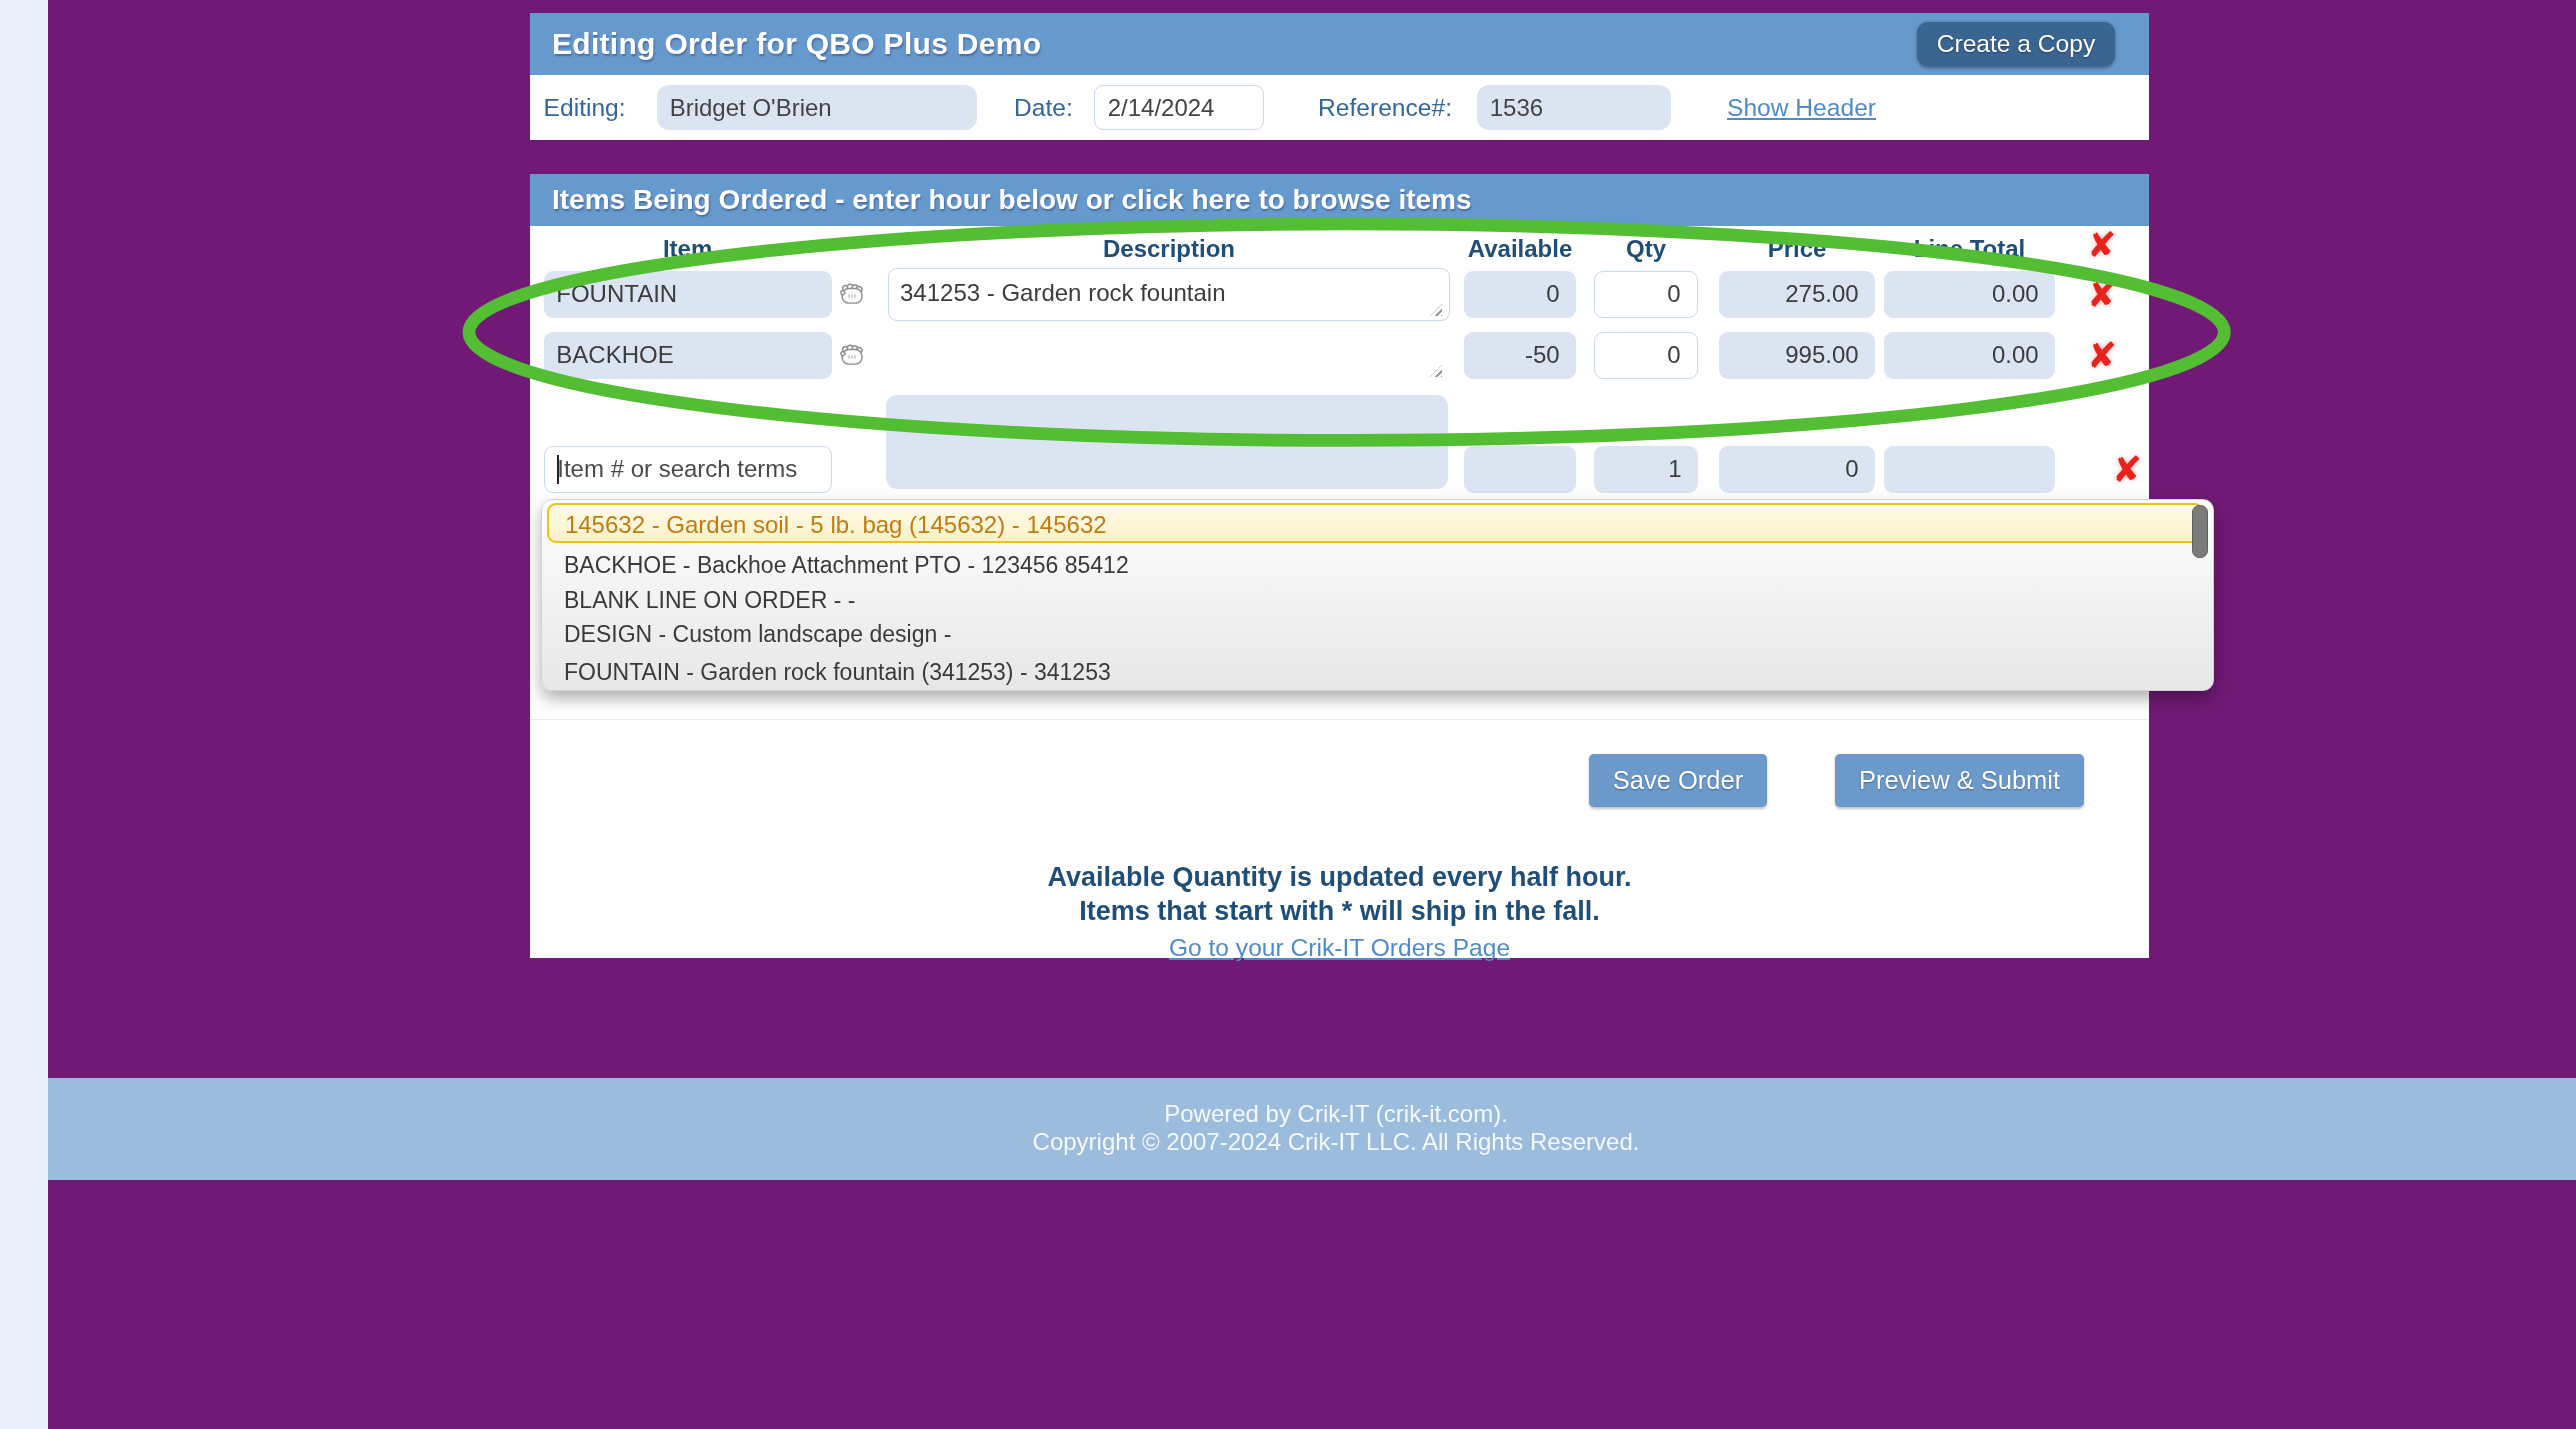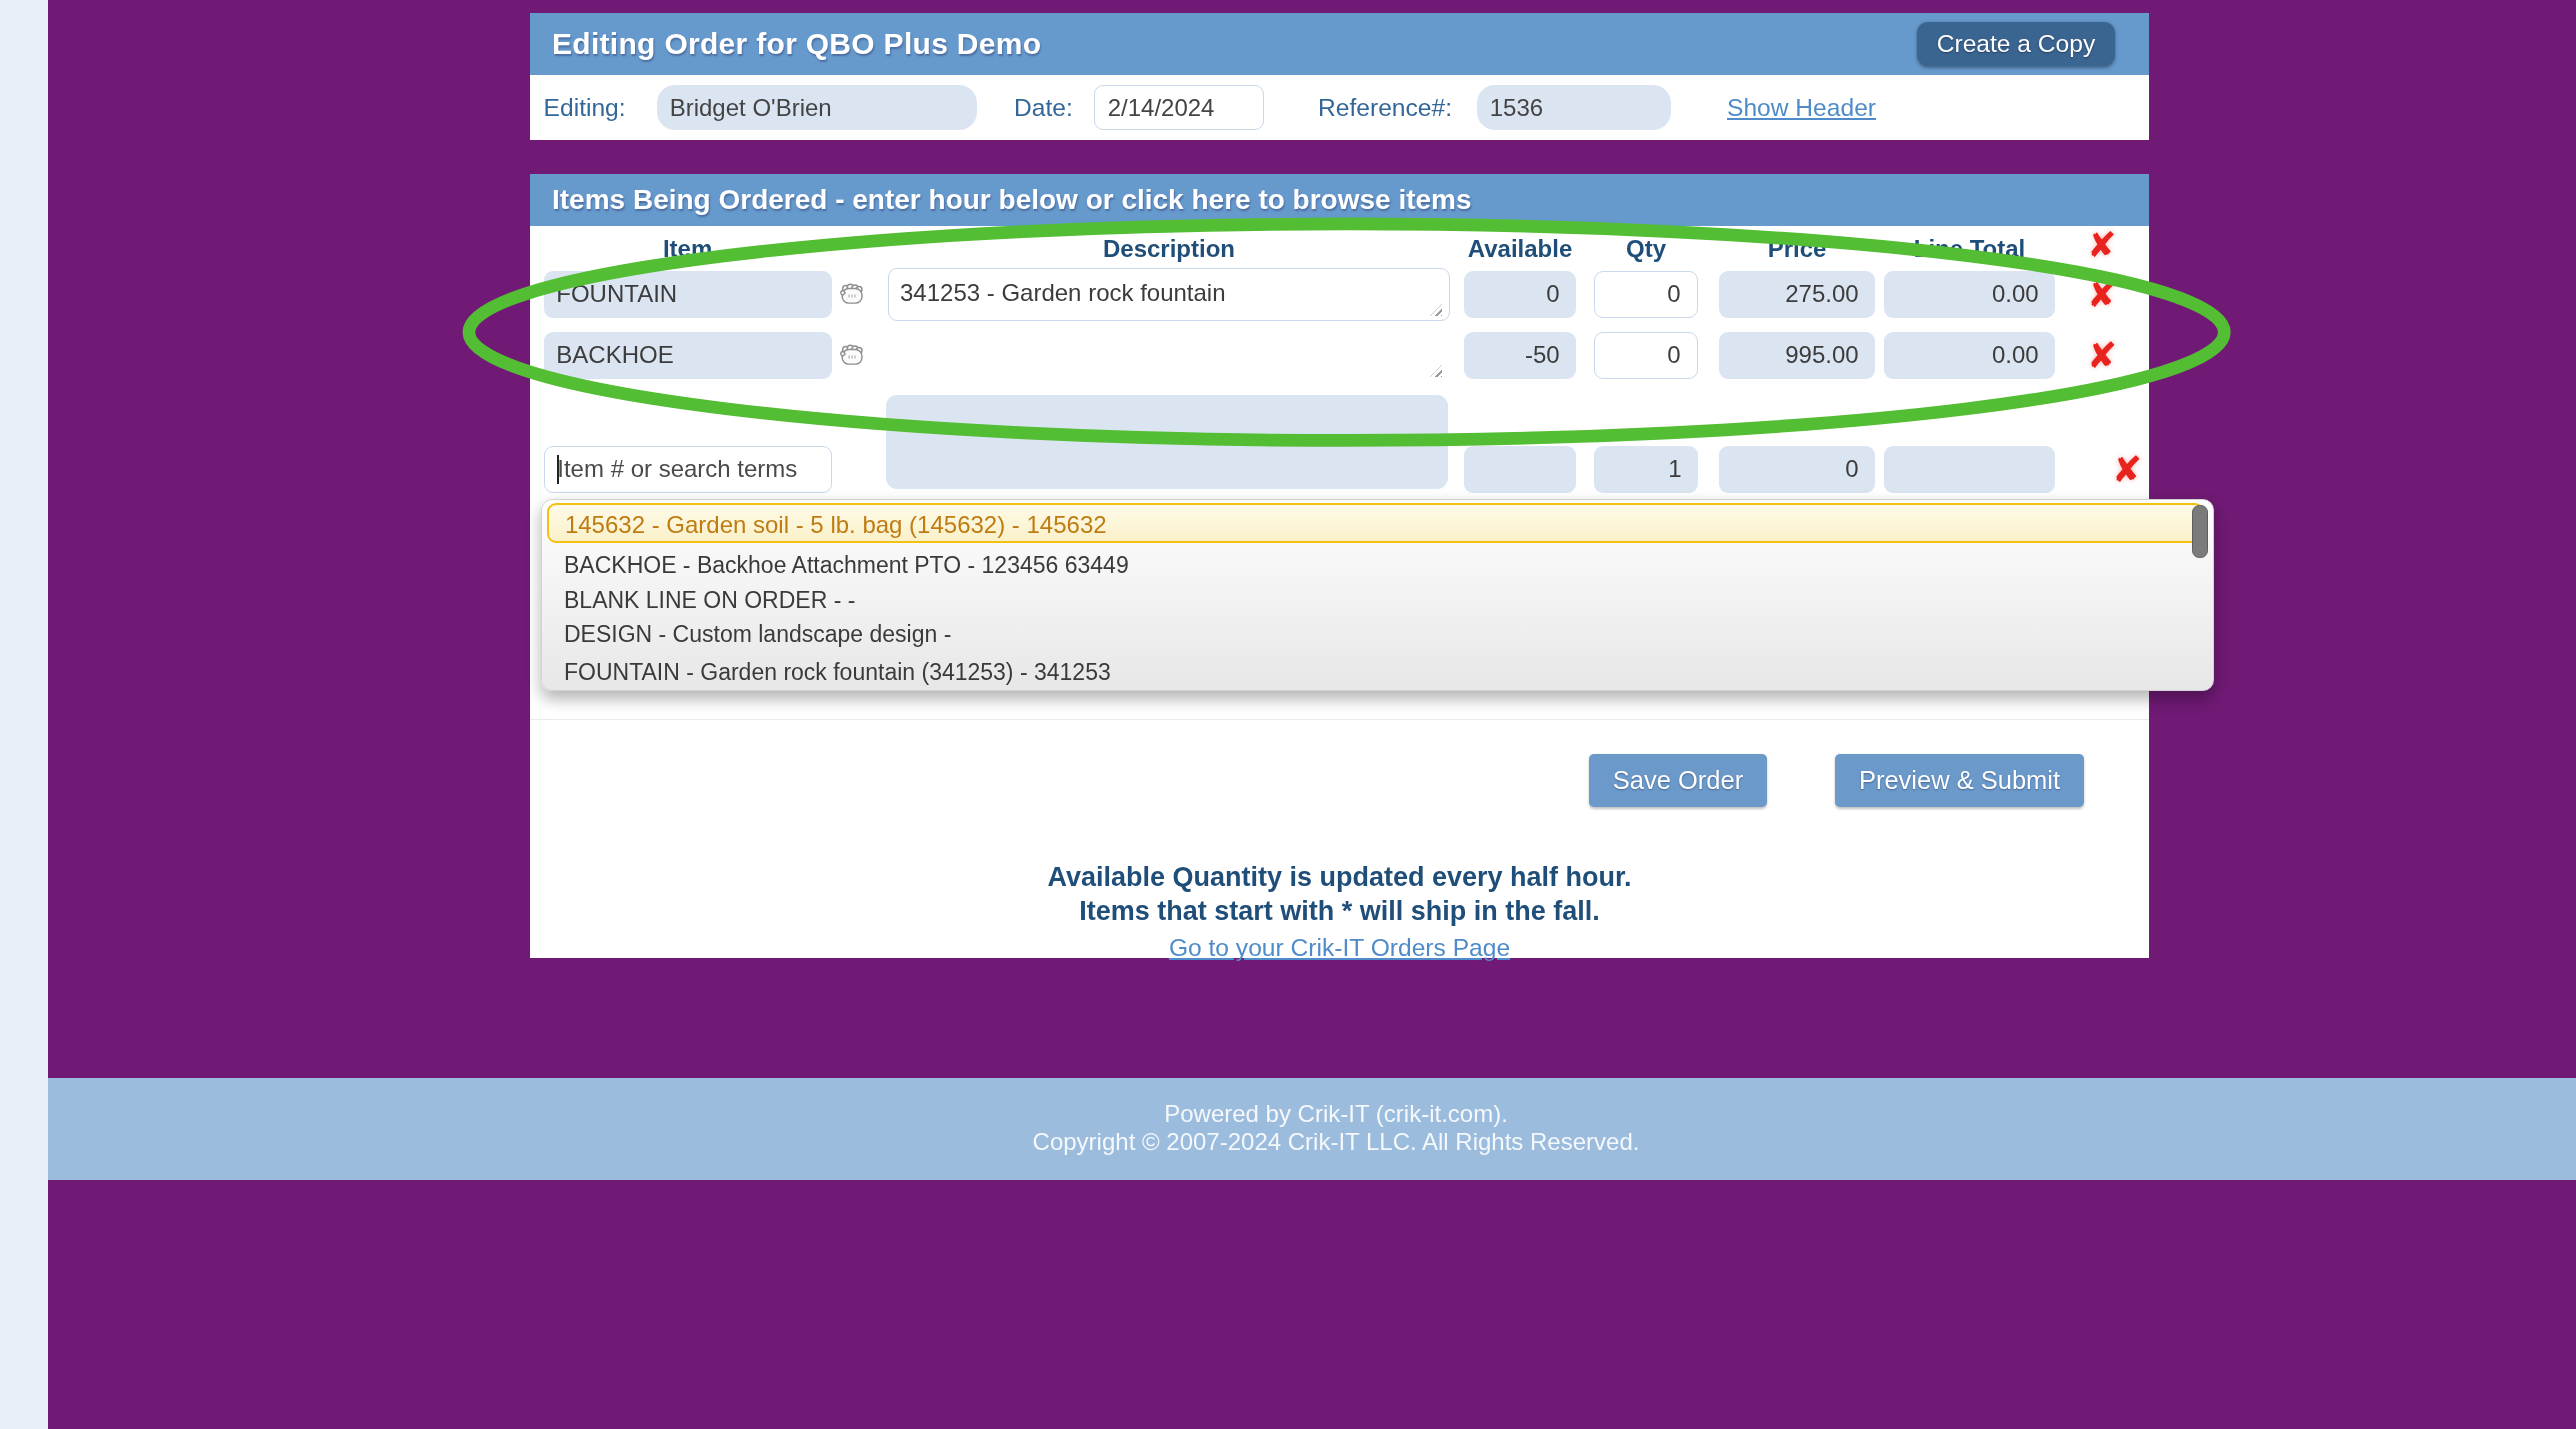--- a/index.html
+++ b/index.html
@@ -13,21 +13,21 @@
     color:#ffffff;text-shadow:0.9px 1.8px 1.8px rgba(30,30,80,.35);letter-spacing:0.3px;}
   .copy-btn{position:absolute;left:1387px;top:9px;width:198px;height:44px;background:#3a6590;border:none;
     border-radius:11px;color:#fff;font-size:24.6px;font-family:inherit;text-shadow:0 0.9px 1.8px rgba(0,0,40,.4);
     box-shadow:0 1.8px 3.6px rgba(0,0,0,.35);cursor:pointer;}
 
   
   .customer-card{top:75px;height:65px;}
   .customer-card .lbl{position:absolute;top:0;line-height:65px;font-size:24.6px;color:#336699;}
   .customer-card .fld{position:absolute;top:10px;height:45px;box-sizing:border-box;font-size:24px;
     font-family:inherit;color:#444;padding:0 12.7px;}
-  .ro-fld{background:#dbe5f2;border:none;border-radius:18px;}
+  .ro-fld{background:#dbe5f2;border:none;border-radius:12px;}
   .ed-fld{background:#fff;border:1.8px solid #c9d8ec;border-radius:9px;color:#000;}
   .lbl-customer{left:13.6px;} .fld-customer{left:127px;width:320px;}
   .lbl-date{left:484px;} .fld-date{left:564px;width:170px;font-size:24.6px;}
   .lbl-ref{left:788px;} .fld-ref{left:947px;width:194px;}
   .show-header{position:absolute;left:1197px;top:0;line-height:65px;font-size:24.6px;color:#4f8bc9;
     text-decoration:underline;cursor:pointer;}
 
   
   .items-card{top:174px;height:784px;}
   .items-bar{position:absolute;left:0;top:0;width:100%;height:52px;background:#6699cc;}
@@ -185,21 +185,21 @@
       <span class="caret"></span>
       <input class="cell ro num c-avail" readonly="" value="" style="">
       <input class="cell ro num c-qty" readonly="" value="1" style="">
       <input class="cell ro num c-price" readonly="" value="0" style="">
       <input class="cell ro num c-lt" readonly="" value="" style="">
       <span class="delx c-x">✘</span>
     </div>
 
     <div class="dropdown">
       <div class="sug-hl">145632 - Garden soil - 5 lb. bag (145632) - 145632</div>
-      <div class="sug sug-1">BACKHOE - Backhoe Attachment PTO - 123456 63449</div>
+      <div class="sug sug-1">BACKHOE - Backhoe Attachment PTO - 123456 85412</div>
       <div class="sug sug-2">BLANK LINE ON ORDER - -</div>
       <div class="sug sug-3">DESIGN - Custom landscape design -</div>
       <div class="sug sug-4">FOUNTAIN - Garden rock fountain (341253) - 341253</div>
       <div class="scroll-thumb"></div>
     </div>
 
     <div class="divider"></div>
 
     <button class="act-btn save-btn">Save Order</button>
     <button class="act-btn preview-btn">Preview &amp; Submit</button>

